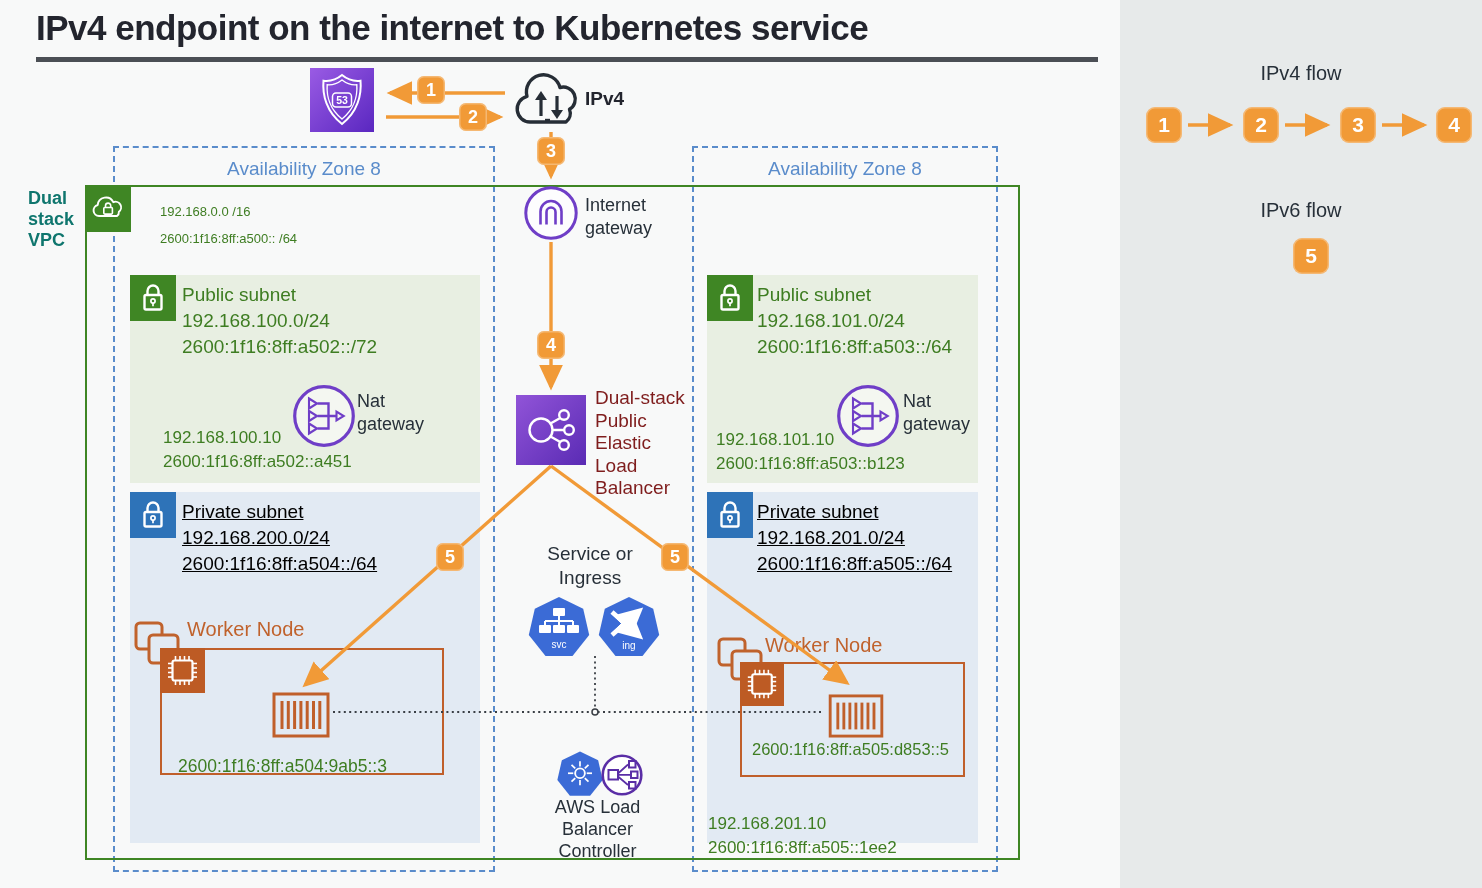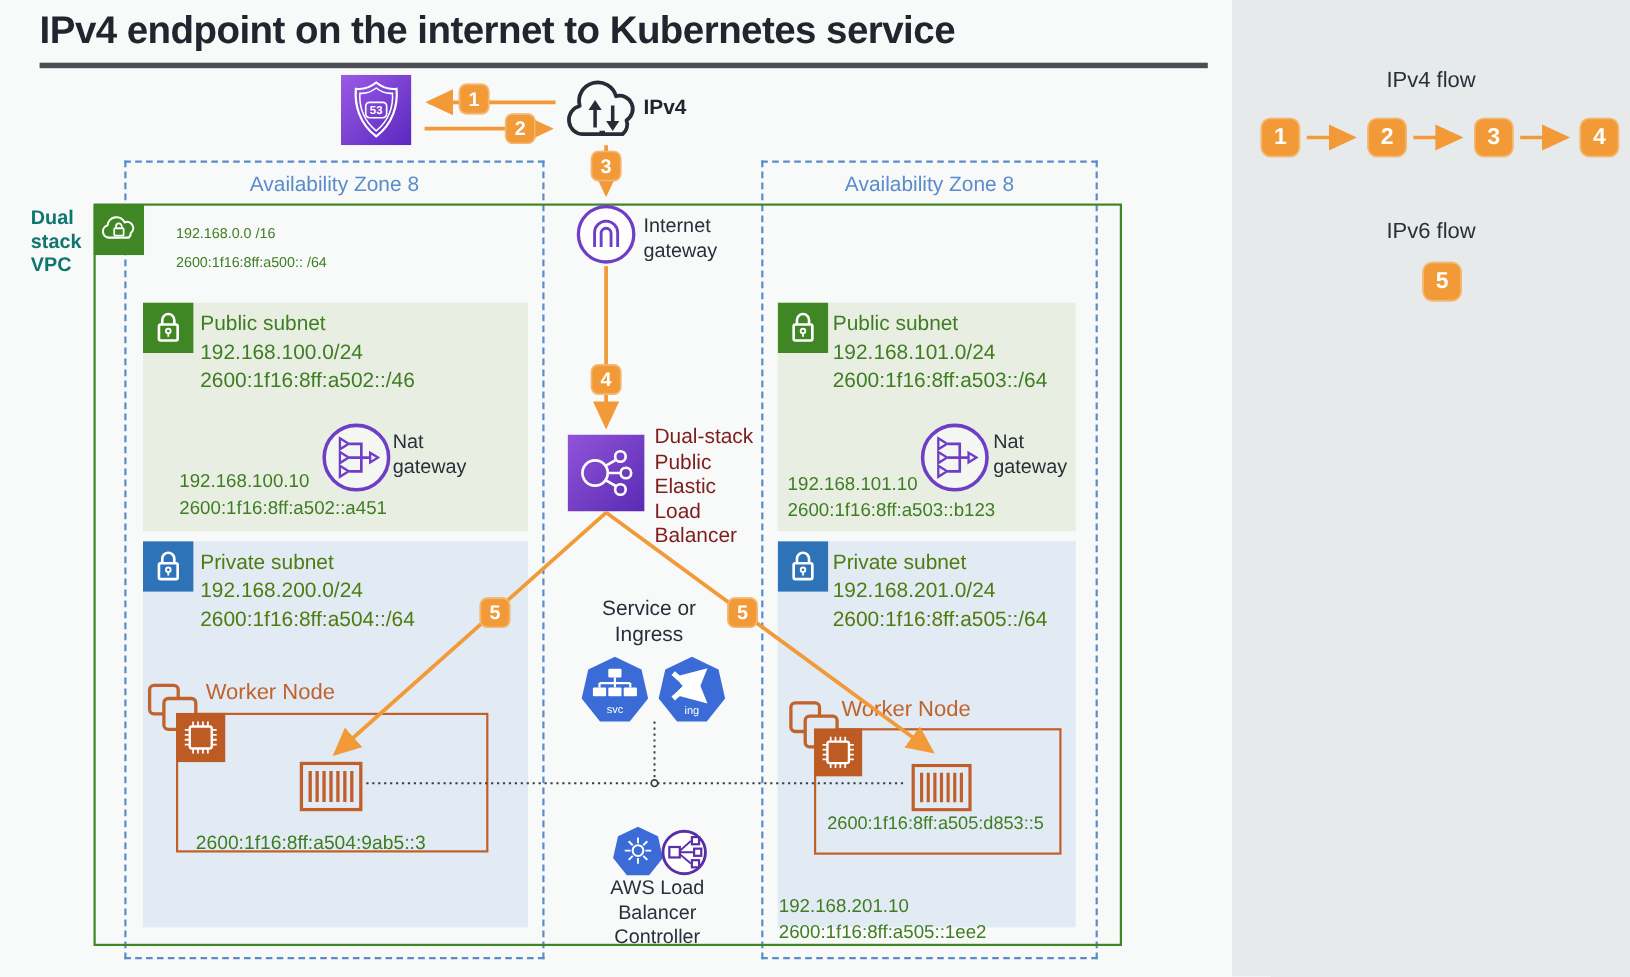--- a/index.html
+++ b/index.html
@@ -8,21 +8,21 @@
          font-family:"Liberation Sans",sans-serif;color:#273039;}
   .abs{position:absolute;}
   .sidebar{left:1120px;top:0;width:362px;height:888px;background:#e7eaea;}
   .page-title{left:36px;top:8px;width:1080px;font-size:35px;font-weight:bold;color:#23252e;letter-spacing:-0.5px;}
   .title-rule{left:36px;top:57px;width:1062px;height:5px;background:#4b4f55;}
   .az-box{border:2.5px dashed #5a8ccb;}
   .az-title{font-size:19px;color:#5a8ccb;text-align:center;}
   .vpc-box{border:2.5px solid #3f8624;}
   .vpc-label{font-size:18px;font-weight:bold;color:#0f766e;line-height:21px;}
   .green-text{color:#3e7d22;}
-  .blue-text{color:#4d7c0f;}
+  .blue-text{color:#000000;text-decoration:underline;}
   .subnet-green{background:#e8efe2;}
   .subnet-blue{background:#e2eaf3;}
   .subnet-lines{font-size:19px;line-height:26px;}
   .cidr-lines{font-size:13px;line-height:27px;}
   .ip-lines{font-size:17px;line-height:24px;}
   .gw-label{font-size:18px;line-height:23px;color:#273039;}
   .elb-label{font-size:19px;line-height:22.5px;color:#7f1d1d;}
   .center-label{font-size:19px;line-height:24px;color:#273039;text-align:center;}
   .albc-label{font-size:18px;line-height:22px;color:#273039;text-align:center;}
   .worker-label{font-size:20px;color:#c0622c;}
@@ -56,21 +56,21 @@
   <div class="abs vpc-label" style="left:28px;top:188px;width:56px;">Dual stack VPC</div>
   <div class="abs cidr-lines green-text" style="left:160px;top:198px;width:300px;">
     <div>192.168.0.0 /16</div>
     <div>2600:1f16:8ff:a500:: /64</div>
   </div>
 
   <div class="abs subnet-green" style="left:130px;top:275px;width:350px;height:208px;"></div>
   <div class="abs subnet-lines green-text" style="left:182px;top:282px;width:280px;">
     <div>Public subnet</div>
     <div>192.168.100.0/24</div>
-    <div>2600:1f16:8ff:a502::/46</div>
+    <div>2600:1f16:8ff:a502::/72</div>
   </div>
   <div class="abs ip-lines green-text" style="left:163px;top:426px;width:230px;">
     <div>192.168.100.10</div>
     <div>2600:1f16:8ff:a502::a451</div>
   </div>
   <div class="abs gw-label" style="left:357px;top:390px;width:85px;">Nat gateway</div>
 
   <div class="abs subnet-green" style="left:707px;top:275px;width:271px;height:208px;"></div>
   <div class="abs subnet-lines green-text" style="left:757px;top:282px;width:220px;">
     <div>Public subnet</div>

